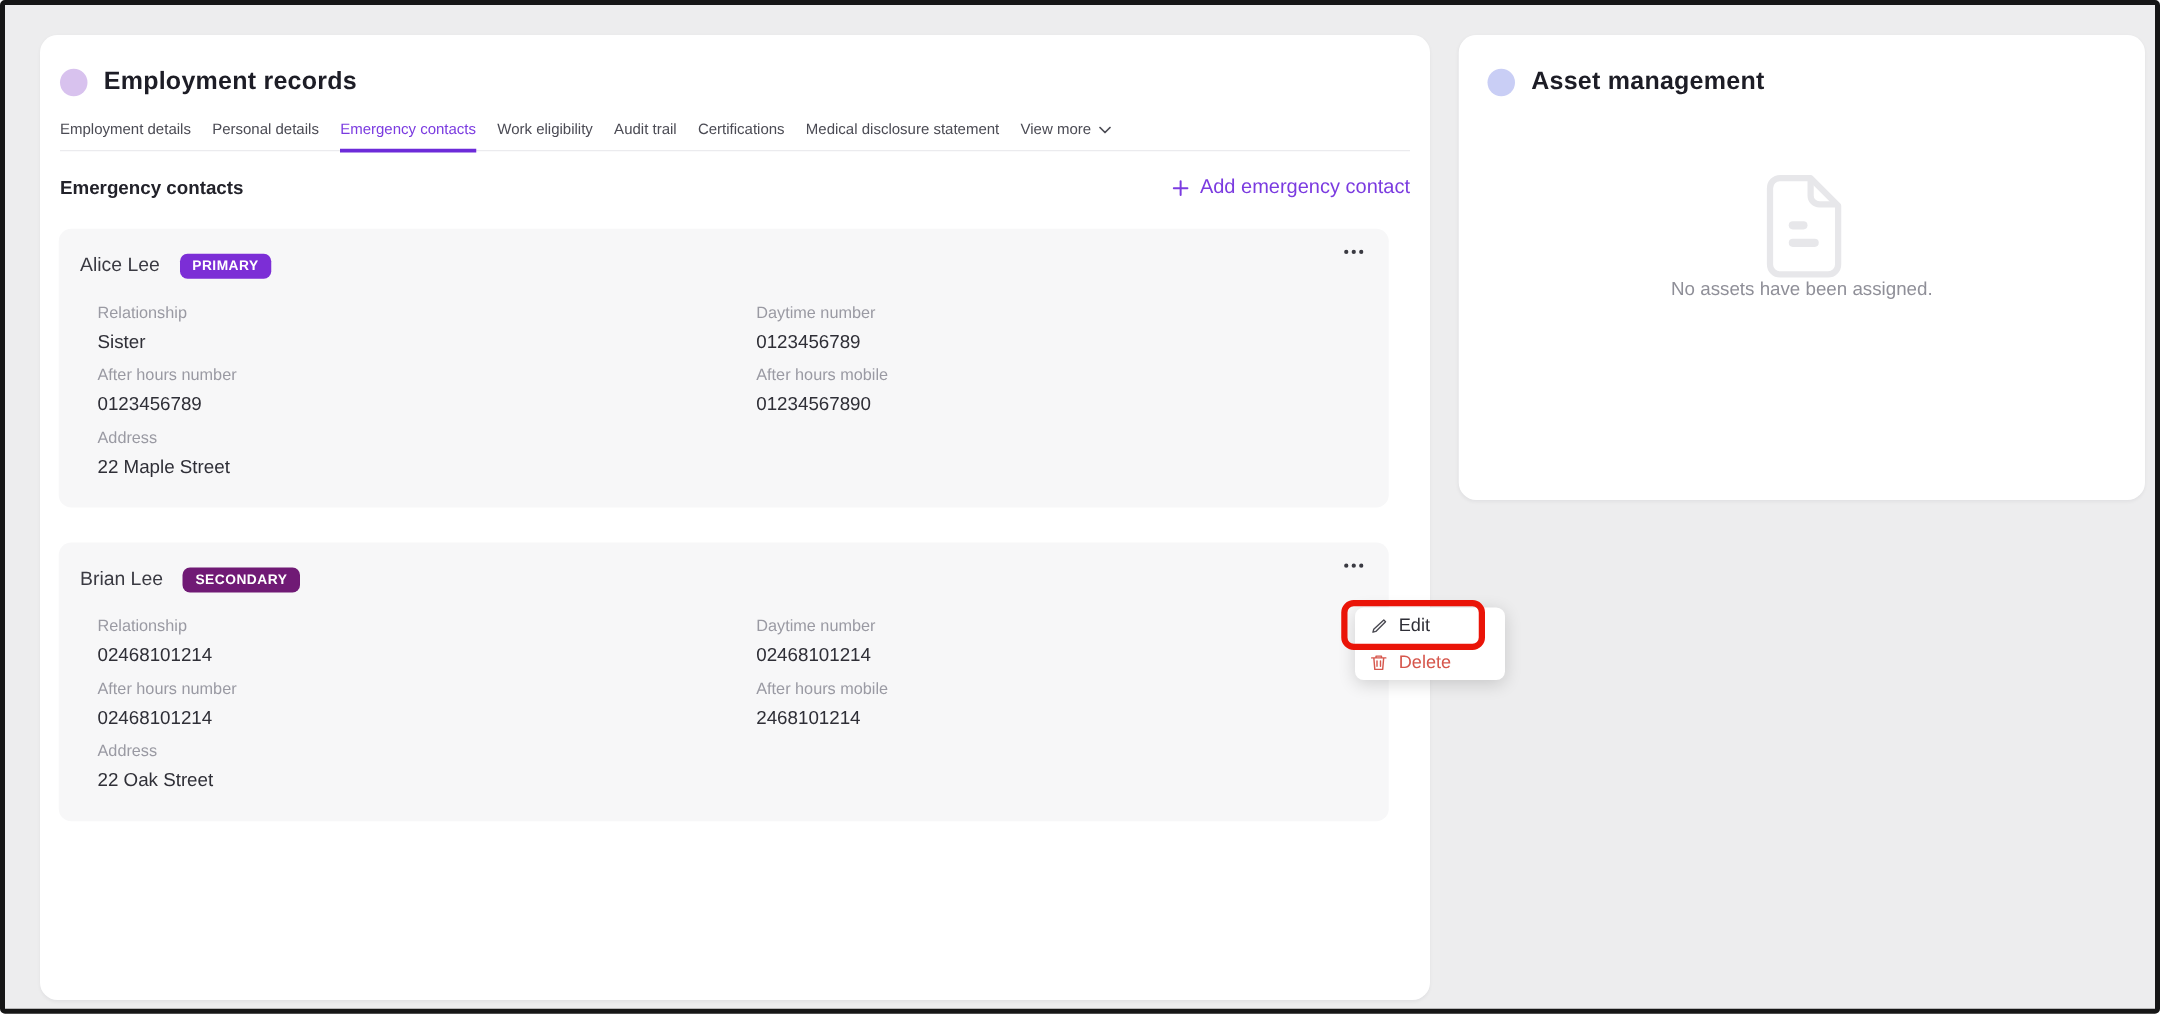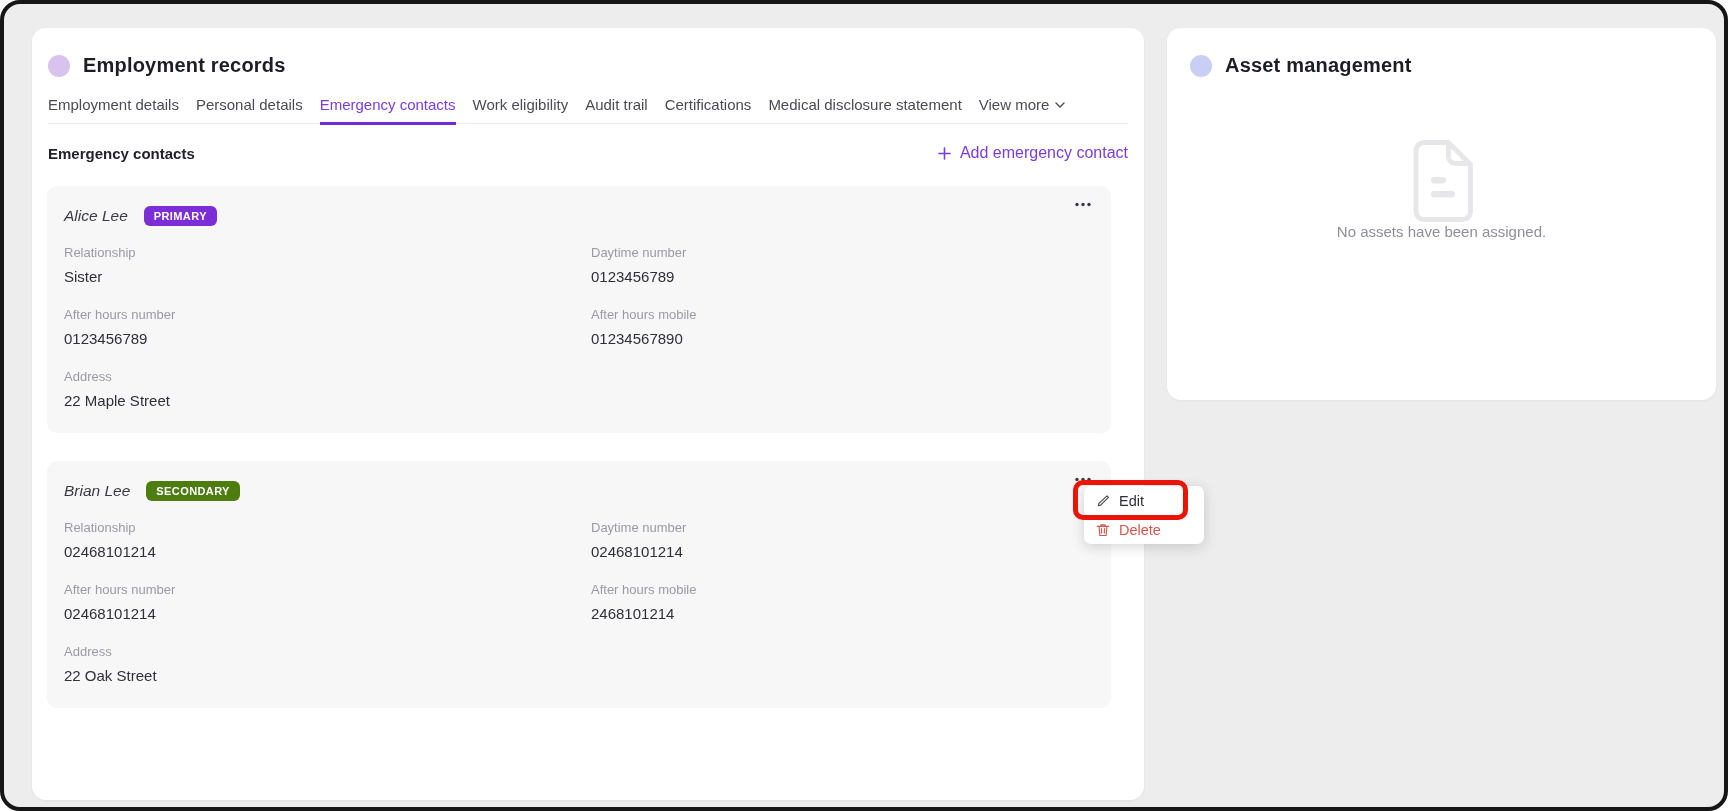--- a/index.html
+++ b/index.html
@@ -1,58 +1,58 @@
 <!DOCTYPE html>
 <html style="--page-bg: #ededee; --accent-purple: #7b3be0; --active-tab-underline: #6d2bd9; --primary-badge: #7c2ed6; --secondary-badge: #12b5a3; --delete-red: #d6564c; --annotation-red: #ea1408; --employment-circle: #d8c2ee; --asset-circle: #c9cef5; --card-bg: #f7f7f8;"><head>
 <meta charset="utf-8">
 <style>
   * { box-sizing: border-box; margin: 0; padding: 0; }
   html, body { width: 1728px; height: 811px; }
   body { font-family: "Liberation Sans", "DejaVu Sans", sans-serif; }
 
   .screen {
     position: relative; width: 1728px; height: 811px;
-    background: #ededee; border: 4px solid #161616; border-radius: 20px;
+    background: #ededee; border: 4px solid #161616; border-radius: 4px;
     overflow: hidden;
   }
 
   .panel {
     position: absolute; background: #ffffff; border-radius: 14px;
     box-shadow: 0 1px 3px rgba(25,25,35,0.05);
   }
   #employment-panel { left: 28px; top: 24px; width: 1112px; height: 772px; }
   #asset-panel      { left: 1163px; top: 24px; width: 549px; height: 372px; }
 
   .panel-title-row { display: flex; align-items: center; gap: 13px; padding: 26px 16px 0 16px; }
   #asset-panel .panel-title-row { padding-left: 23px; }
   .title-circle { width: 22px; height: 22px; border-radius: 50%; flex: 0 0 auto; }
   .panel-title { font-size: 20px; font-weight: bold; color: #1d1d26; letter-spacing: 0.2px; }
 
   .tabs { display: flex; align-items: flex-end; gap: 17px; margin: 15px 16px 0 16px; border-bottom: 1px solid #ebebee; }
-  .tab { font-size: 15px; color: #4b4b54; padding: 4px 0 9px 0; white-space: nowrap;
+  .tab { font-size: 12px; color: #4b4b54; padding: 4px 0 9px 0; white-space: nowrap;
          border-bottom: 3px solid transparent; margin-bottom: -2px; cursor: pointer;
          display: flex; align-items: center; gap: 6px; }
   .tab.active { color: var(--accent-purple); border-bottom-color: var(--active-tab-underline); }
   .chevron { width: 10px; height: 7px; margin-top: 2px; }
 
   .section-row { display: flex; justify-content: space-between; align-items: center; margin: 20px 16px 0 16px; }
   .section-title { font-size: 15px; font-weight: bold; color: #22222a; }
   .add-btn { display: flex; align-items: center; gap: 9px; color: var(--accent-purple);
              font-size: 16px; cursor: pointer; background: none; border: none;
              font-family: inherit; }
   .plus-icon { width: 13px; height: 13px; }
 
   .contact-card { position: relative; background: #f7f7f8; border-radius: 10px;
                   margin: 24px 33px 0 15px; padding: 16px 16px 24px 17px; }
   .contact-card + .contact-card { margin-top: 28px; }
   .name-row { display: flex; align-items: center; gap: 16px; height: 27px; }
-  .contact-name { font-size: 15.5px; color: #3a3a42; font-style: italic; }
+  .contact-name { font-size: 15.5px; color: #3a3a42; }
   .badge { font-size: 11px; font-weight: bold; color: #ffffff; padding: 4px 10px;
            border-radius: 6px; letter-spacing: 0.4px; }
-  .fields { display: grid; grid-template-columns: 527px 1fr; margin-top: 16px; row-gap: 22px; }
+  .fields { display: grid; grid-template-columns: 527px 1fr; margin-top: 16px; row-gap: 10px; margin-left: 14px; }
   .field-label { font-size: 13px; color: #9a9aa3; margin-bottom: 8px; }
   .field-value { font-size: 15px; color: #2f2f37; }
 
   .kebab-btn { position: absolute; top: 12px; right: 16px; border: none; background: none;
                cursor: pointer; padding: 4px; line-height: 0; }
   .kebab-btn svg { width: 16px; height: 5px; }
 
   .context-menu { position: absolute; left: 1080px; top: 482px; width: 120px;
                   background: #ffffff; border-radius: 7px;
                   box-shadow: 0 3px 14px rgba(0,0,0,0.16); z-index: 5; overflow: visible; }
@@ -137,21 +137,21 @@
         <div class="field">
           <div class="field-label">Address</div>
           <div class="field-value">22 Maple Street</div>
         </div>
       </div>
     </div>
 
     <div class="contact-card">
       <div class="name-row">
         <span class="contact-name">Brian Lee</span>
-        <span class="badge" style="background-color: #4d7c0f;">SECONDARY</span>
+        <span class="badge" style="background-color: #701a75;">SECONDARY</span>
       </div>
       <button class="kebab-btn">
         <svg viewBox="0 0 16 5">
           <circle cx="2" cy="2.5" r="1.7" fill="#3a3a42"></circle>
             <circle cx="8" cy="2.5" r="1.7" fill="#3a3a42"></circle>
             <circle cx="14" cy="2.5" r="1.7" fill="#3a3a42"></circle>
         </svg>
       </button>
       <div class="fields">
         <div class="field">

